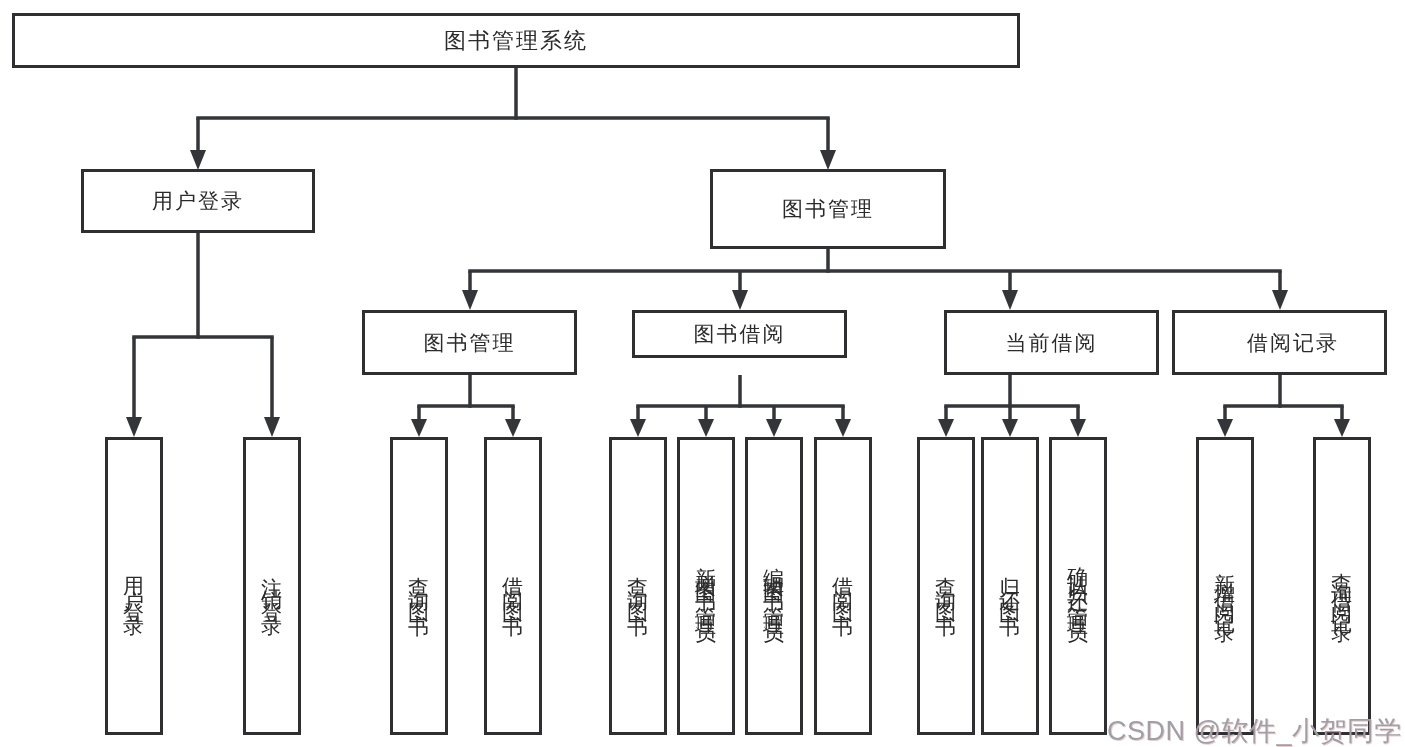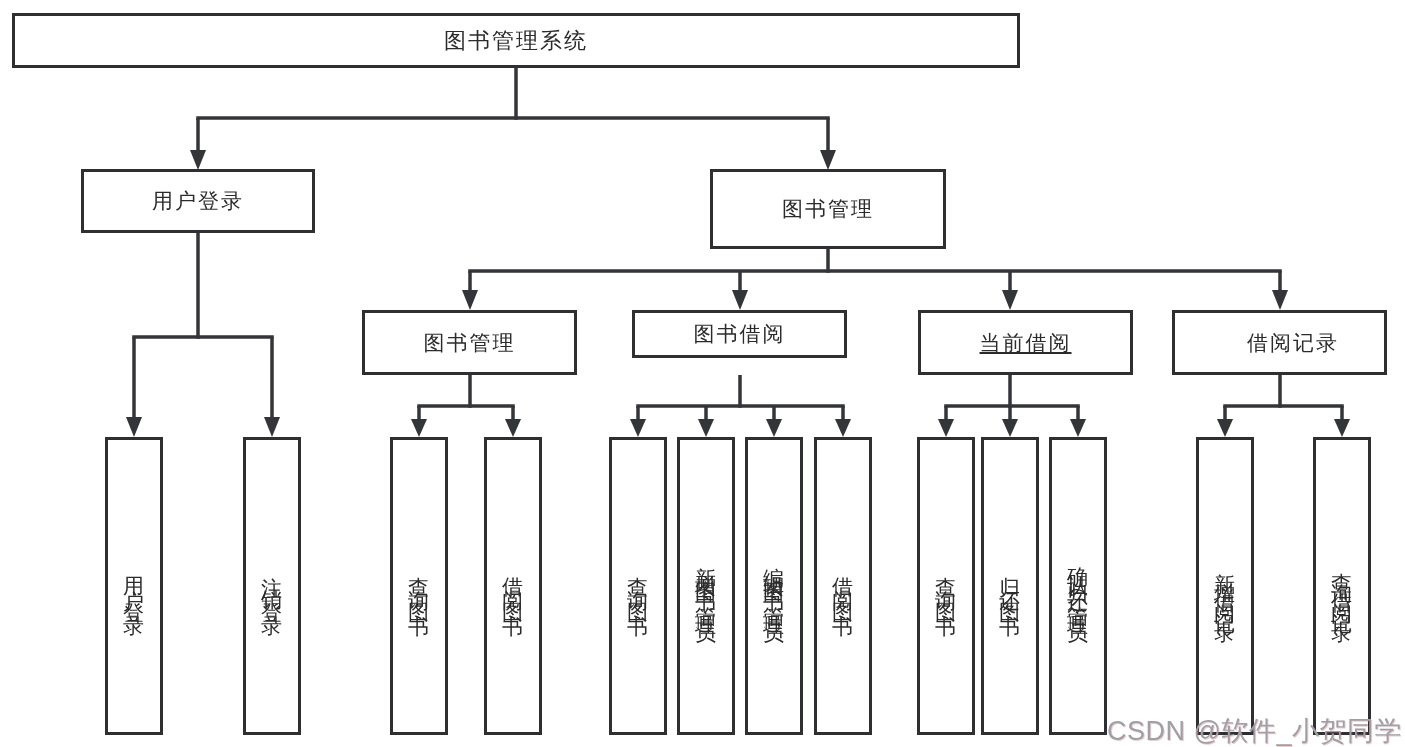--- a/index.html
+++ b/index.html
@@ -118,21 +118,21 @@
     <polygon points="1334,419 1350,419 1342,437"></polygon>
   </svg>
 
   <div class="node root-node" style="left:12px;top:13px;width:1008px;height:55px;">图书管理系统</div>
 
   <div class="node h-node" style="left:81px;top:169px;width:234px;height:64px;">用户登录</div>
   <div class="node h-node" style="left:710px;top:169px;width:236px;height:80px;">图书管理</div>
 
   <div class="node h-node" style="left:362px;top:310px;width:215px;height:65px;">图书管理</div>
   <div class="node h-node" style="left:632px;top:310px;width:215px;height:48px;">图书借阅</div>
-  <div class="node h-node" style="left:918px;top:310px;width:215px;height:65px;text-decoration:underline;">当前借阅</div>
+  <div class="node h-node" style="left:944px;top:310px;width:215px;height:65px;">当前借阅</div>
   <div class="node h-node" style="left:1172px;top:310px;width:215px;height:65px;padding-left:27px;">借阅记录</div>
 
   <div class="node v-node v-short" style="left:105px;top:437px;width:58px;height:298px;">
     <span>用户登录</span>
   </div>
   <div class="node v-node v-short" style="left:243px;top:437px;width:58px;height:298px;">
     <span>注销登录</span>
   </div>
 
   <div class="node v-node v-short" style="left:390px;top:437px;width:58px;height:298px;">

